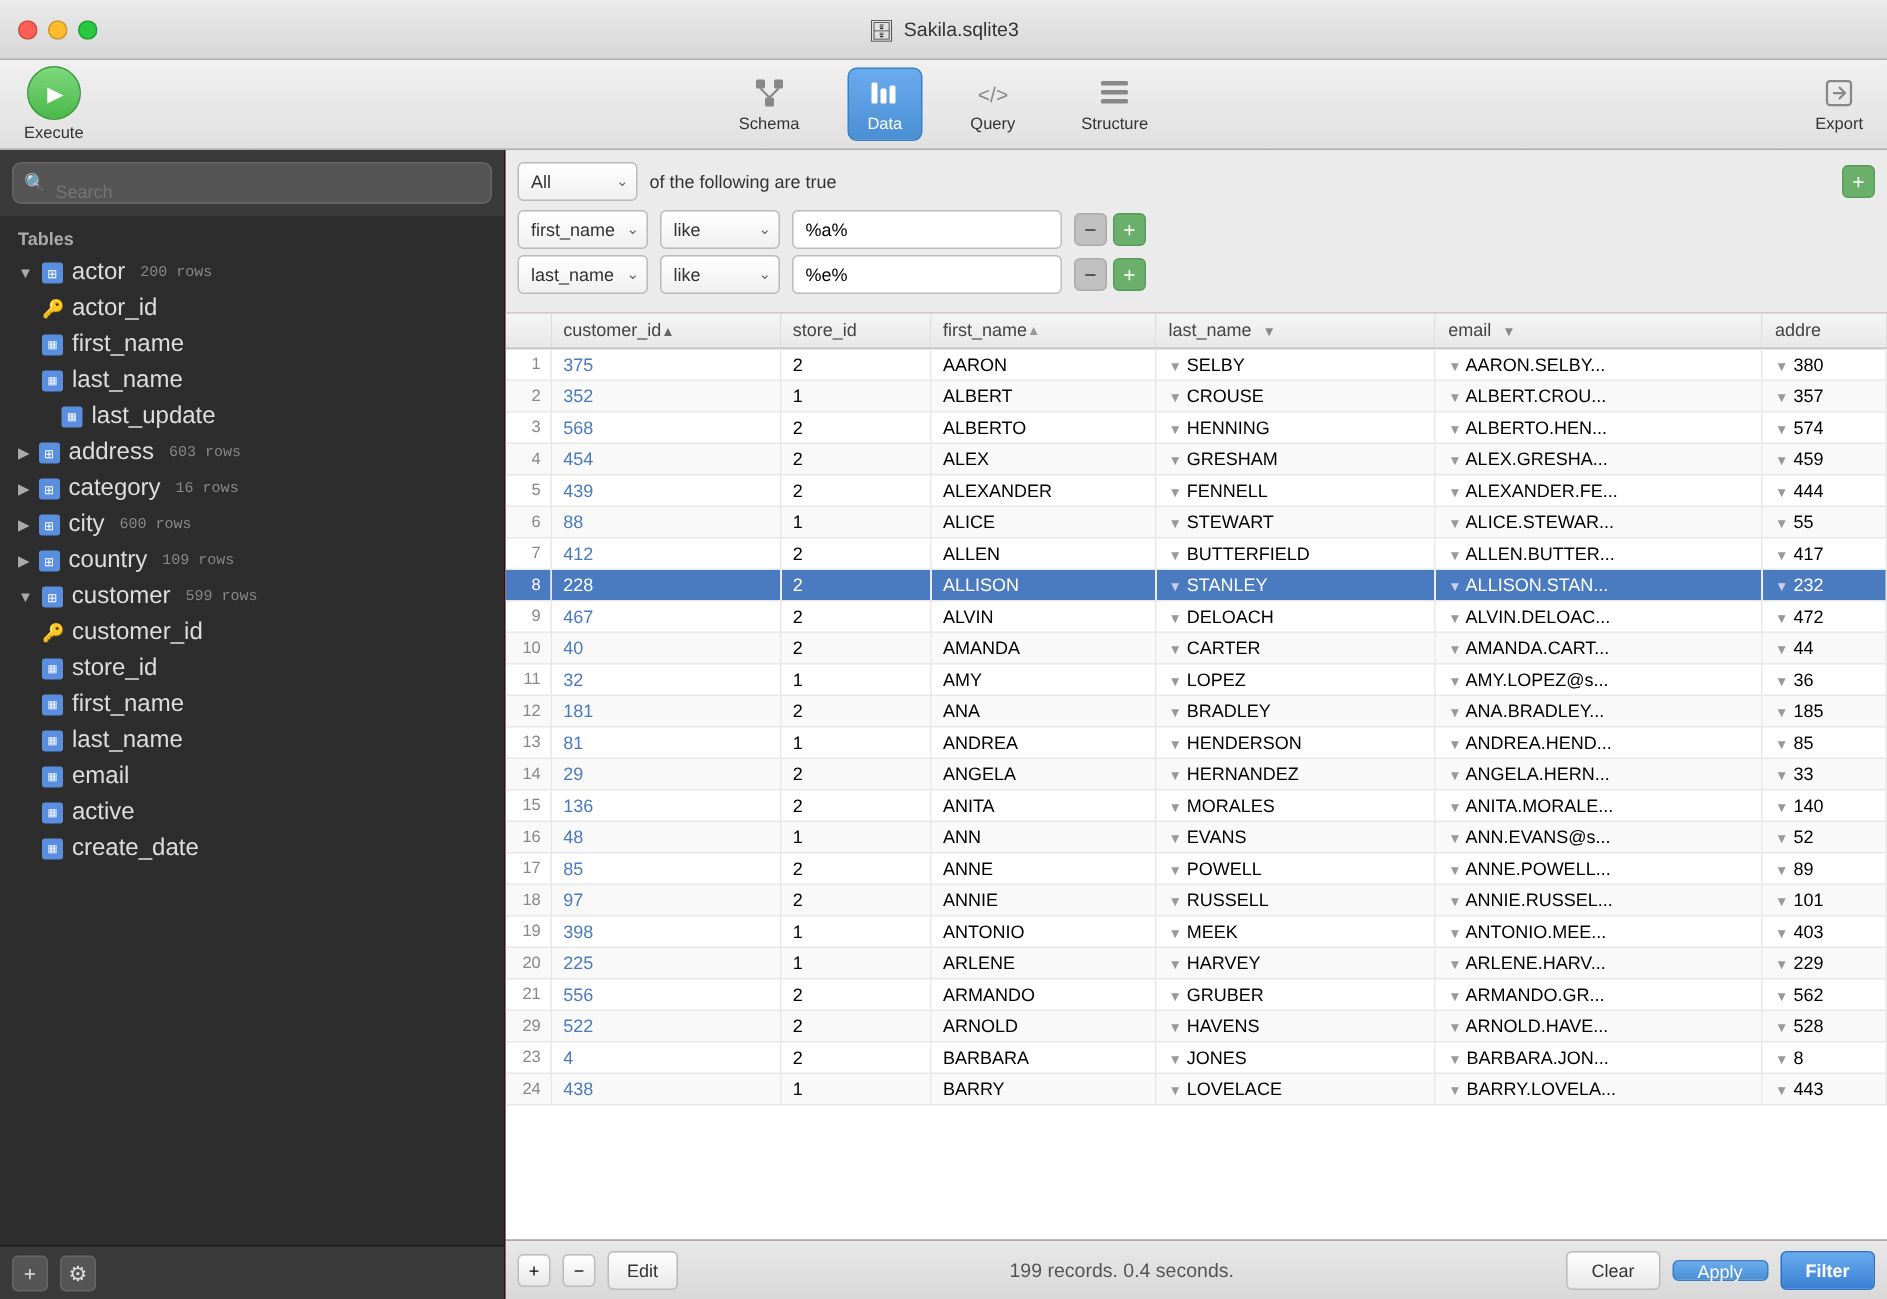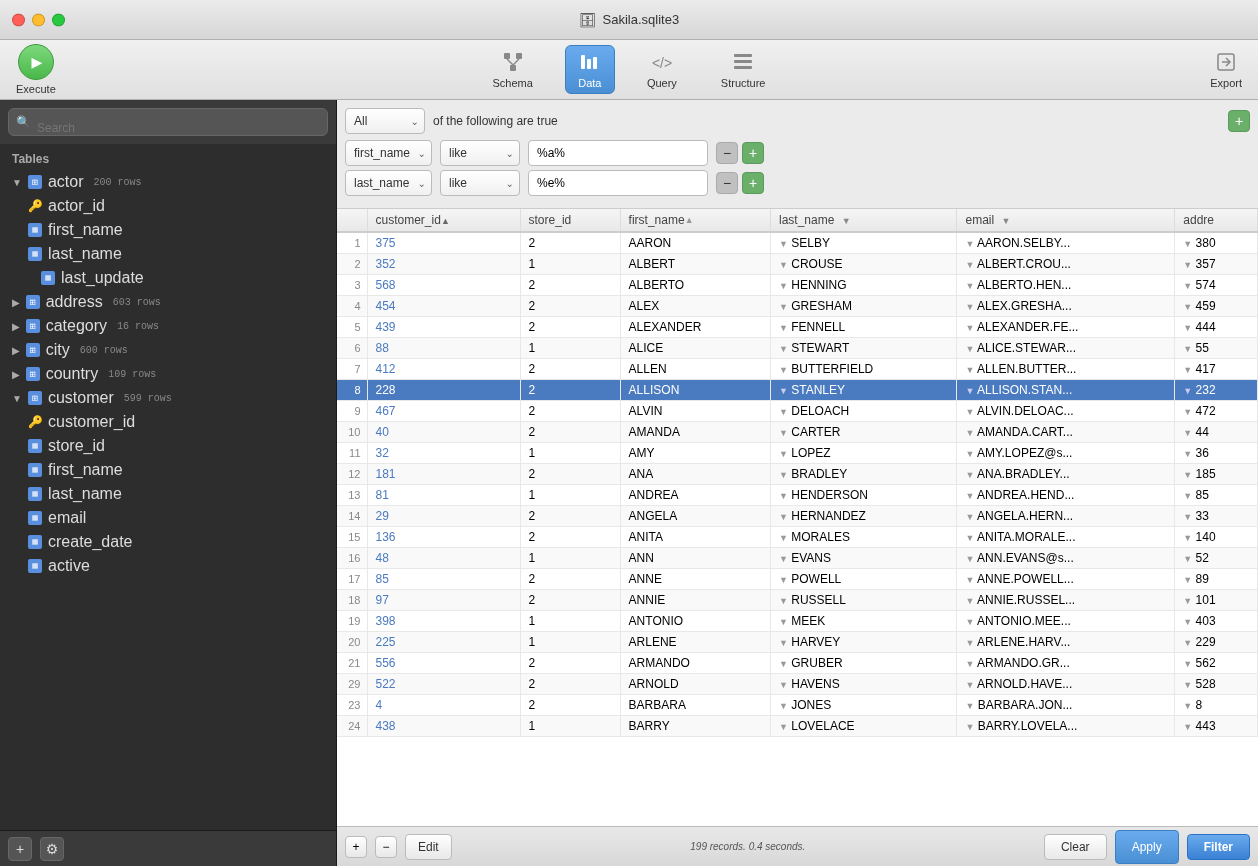--- a/index.html
+++ b/index.html
@@ -73,23 +73,23 @@
     .data-table td:first-child { color: #888; width: 30px; text-align: right; padding-right: 6px; }
     .data-table td.id-cell a { color: #4a7abf; text-decoration: none; }
     .sort-asc::after { content: ' ▲'; font-size: 9px; color: #666; }
     .col-filter { font-size: 9px; color: #888; margin-left: 4px; }
     .th-inner { display: flex; align-items: center; }
 
     
     .bottom-bar { height: 40px; background: linear-gradient(to bottom, #e8e8e8, #d8d8d8); border-top: 1px solid #bbb; display: flex; align-items: center; padding: 0 8px; gap: 8px; }
     .bb-btn { height: 26px; padding: 0 12px; background: linear-gradient(to bottom, #fff, #e8e8e8); border: 1px solid #bbb; border-radius: 4px; font-size: 12px; color: #333; cursor: pointer; display: flex; align-items: center; }
     .bb-icon { width: 22px; height: 22px; background: linear-gradient(to bottom, #fff, #e8e8e8); border: 1px solid #bbb; border-radius: 4px; display: flex; align-items: center; justify-content: center; cursor: pointer; font-size: 12px; }
-    .bb-status { flex: 1; text-align: center; font-size: 10px; color: #555; font-style: italic; }
+    .bb-status { flex: 1; text-align: center; font-size: 13px; color: #555; }
     .bb-clear { height: 26px; padding: 0 16px; background: linear-gradient(to bottom, #fff, #e8e8e8); border: 1px solid #bbb; border-radius: 4px; font-size: 12px; color: #333; cursor: pointer; }
-    .bb-apply { height: 34px; padding: 0 16px; background: linear-gradient(to bottom, #6aabee, #4a8fd4); border: 1px solid #3a7fc4; border-radius: 4px; font-size: 12px; color: white; cursor: pointer; font-weight: 500; }
+    .bb-apply { height: 14px; padding: 0 16px; background: linear-gradient(to bottom, #6aabee, #4a8fd4); border: 1px solid #3a7fc4; border-radius: 4px; font-size: 12px; color: white; cursor: pointer; font-weight: 500; }
     .bb-filter { height: 26px; padding: 0 16px; background: linear-gradient(to bottom, #6aabee, #3a80d4); border: 1px solid #2a70c4; border-radius: 4px; font-size: 12px; color: white; cursor: pointer; font-weight: 600; }
 
     
     .row-num { color: #999; font-size: 11px; text-align: right; user-select: none; }
   </style>
 </head>
 <body>
 
 <div class="titlebar">
   <div class="titlebar-buttons">
@@ -255,25 +255,25 @@
       <div class="tree-item" style="padding-left:28px;">
         <div class="col-icon">▦</div>
         <span class="item-label">last_name</span>
       </div>
       <div class="tree-item" style="padding-left:28px;">
         <div class="col-icon">▦</div>
         <span class="item-label">email</span>
       </div>
       <div class="tree-item" style="padding-left:28px;">
         <div class="col-icon">▦</div>
+        <span class="item-label">active</span>
+      </div>
+      <div class="tree-item" style="padding-left:28px;">
+        <div class="col-icon">▦</div>
         <span class="item-label">create_date</span>
-      </div>
-      <div class="tree-item" style="padding-left:28px;">
-        <div class="col-icon">▦</div>
-        <span class="item-label">active</span>
       </div>
     </div>
 
     <div class="sidebar-bottom">
       <div class="sb-btn">+</div>
       <div class="sb-btn">⚙</div>
     </div>
   </div>
 
   <div class="content">

